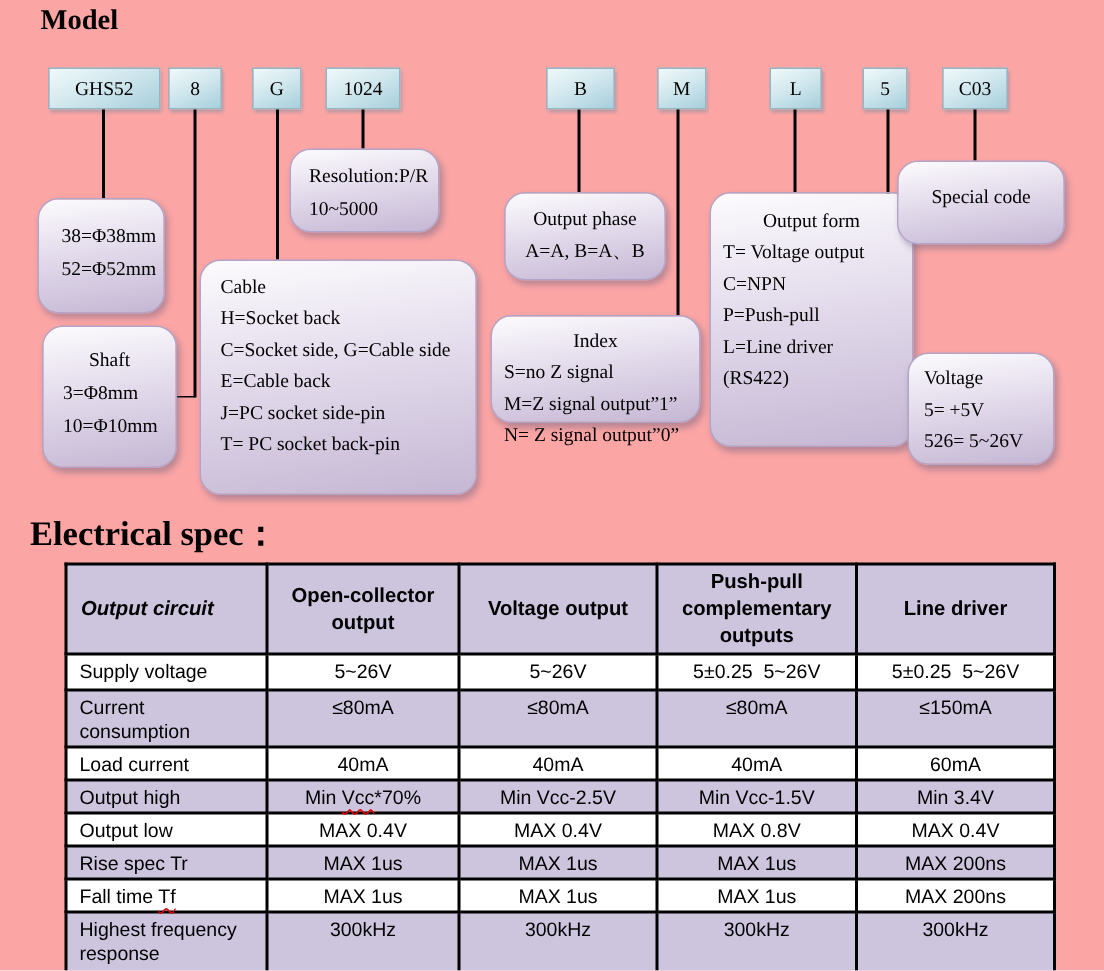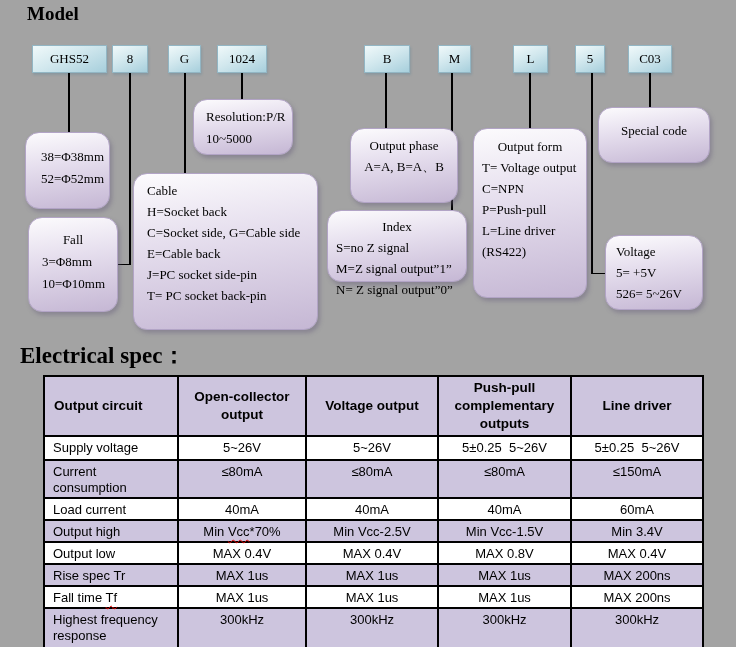--- a/index.html
+++ b/index.html
@@ -1,17 +1,17 @@
 <!DOCTYPE html>
 <html><head>
 <meta charset="utf-8">
 <style>
   html,body { margin:0; padding:0; background:#fff; }
   .page {
-    position:relative; width:736px; height:647px; background:#a3a3a3;
+    position:relative; width:736px; height:647px; background:#fca5a5;
     font-family:"Liberation Serif", serif; color:#000; overflow:hidden;
   }
   .model-heading {
     position:absolute; left:27px; top:3px; margin:0;
     font-size:19px; font-weight:bold; font-family:"Liberation Serif", serif;
   }
   .espec-heading {
     position:absolute; left:20px; top:340px; margin:0;
     font-size:23px; font-weight:bold; font-family:"Liberation Serif", serif;
   }
@@ -53,42 +53,42 @@
   .callout-title { text-align:center; }
   #co-size{left:25px;top:132px;width:85px;height:77px;padding-top:13px}
   #co-size .callout-line{padding-left:15px;line-height:22px}
   #co-shaft{left:28px;top:217px;width:90px;height:95px;padding-top:11px}
   #co-shaft .callout-line{padding-left:13px;line-height:22px}
   #co-shaft .callout-title{line-height:22px}
   #co-resolution{left:193px;top:99px;width:100px;height:56px;padding-top:6px}
   #co-resolution .callout-line{padding-left:12px;line-height:22px}
   #co-cable{left:133px;top:173px;width:185px;height:157px;padding-top:6px}
   #co-cable .callout-line{padding-left:13px}
-  #co-output-phase{left:350px;top:128px;width:108px;height:75px;padding-top:6px}
+  #co-output-phase{left:336px;top:128px;width:108px;height:59px;padding-top:6px}
   #co-output-phase .callout-line{text-align:center}
   #co-index{left:327px;top:210px;width:140px;height:72px;padding-top:5px}
   #co-index .callout-line{padding-left:8px}
-  #co-output-form{left:473px;top:128px;width:114px;height:170px;padding-top:7px}
+  #co-output-form{left:473px;top:128px;width:136px;height:170px;padding-top:7px}
   #co-output-form .callout-line{padding-left:8px}
   #co-voltage{left:605px;top:235px;width:98px;height:75px;padding-top:5px}
   #co-voltage .callout-line{padding-left:10px}
   #co-special{left:598px;top:107px;width:112px;height:56px;padding-top:12px}
   #co-special .callout-line{text-align:center}
   
   .spec-table {
     position:absolute; left:43px; top:375px;
     border-collapse:collapse; table-layout:fixed;
     font-family:"Liberation Sans", sans-serif;
   }
   .spec-table th, .spec-table td { border:2px solid #000; box-sizing:border-box; }
   .spec-table th {
     height:60px; background:#cdc5de; font-size:13.5px; font-weight:bold;
     line-height:18px; padding:2px 5px; text-align:center; vertical-align:middle;
   }
-  .spec-table th:first-child { text-align:left; padding-left:9px; }
+  .spec-table th:first-child { text-align:left; padding-left:9px;font-style:italic; }
   .spec-table td {
     font-size:13px; padding:3px 6px 1px; text-align:center; vertical-align:top;
     line-height:16px; background:#fff;
   }
   .spec-table td:first-child { text-align:left; padding-left:8px; }
   .spec-table tbody tr { height:21px;margin-top:31px; }
   .spec-table tbody tr:first-child { height:24px; }
   .spec-table tbody tr.tall { height:42px; }
   .spec-table tbody tr.alt td { background:#cdc5de; }
   .sq {
@@ -124,21 +124,21 @@
   <div class="cline" id="ln-l"></div>
   <div class="cline" id="ln-5"></div>
   <div class="cline" id="ln-5h"></div>
   <div class="cline" id="ln-c03"></div>
 
   <div class="callout" id="co-size">
       <div class="callout-line">38=Φ38mm</div>
       <div class="callout-line">52=Φ52mm</div>
     </div>
   <div class="callout" id="co-shaft">
-      <div class="callout-title">Fall</div>
+      <div class="callout-title">Shaft</div>
       <div class="callout-line">3=Φ8mm</div>
       <div class="callout-line">10=Φ10mm</div>
     </div>
   <div class="callout" id="co-resolution">
       <div class="callout-line">Resolution:P/R</div>
       <div class="callout-line">10~5000</div>
     </div>
   <div class="callout" id="co-cable">
       <div class="callout-line">Cable</div>
       <div class="callout-line">H=Socket back</div>

